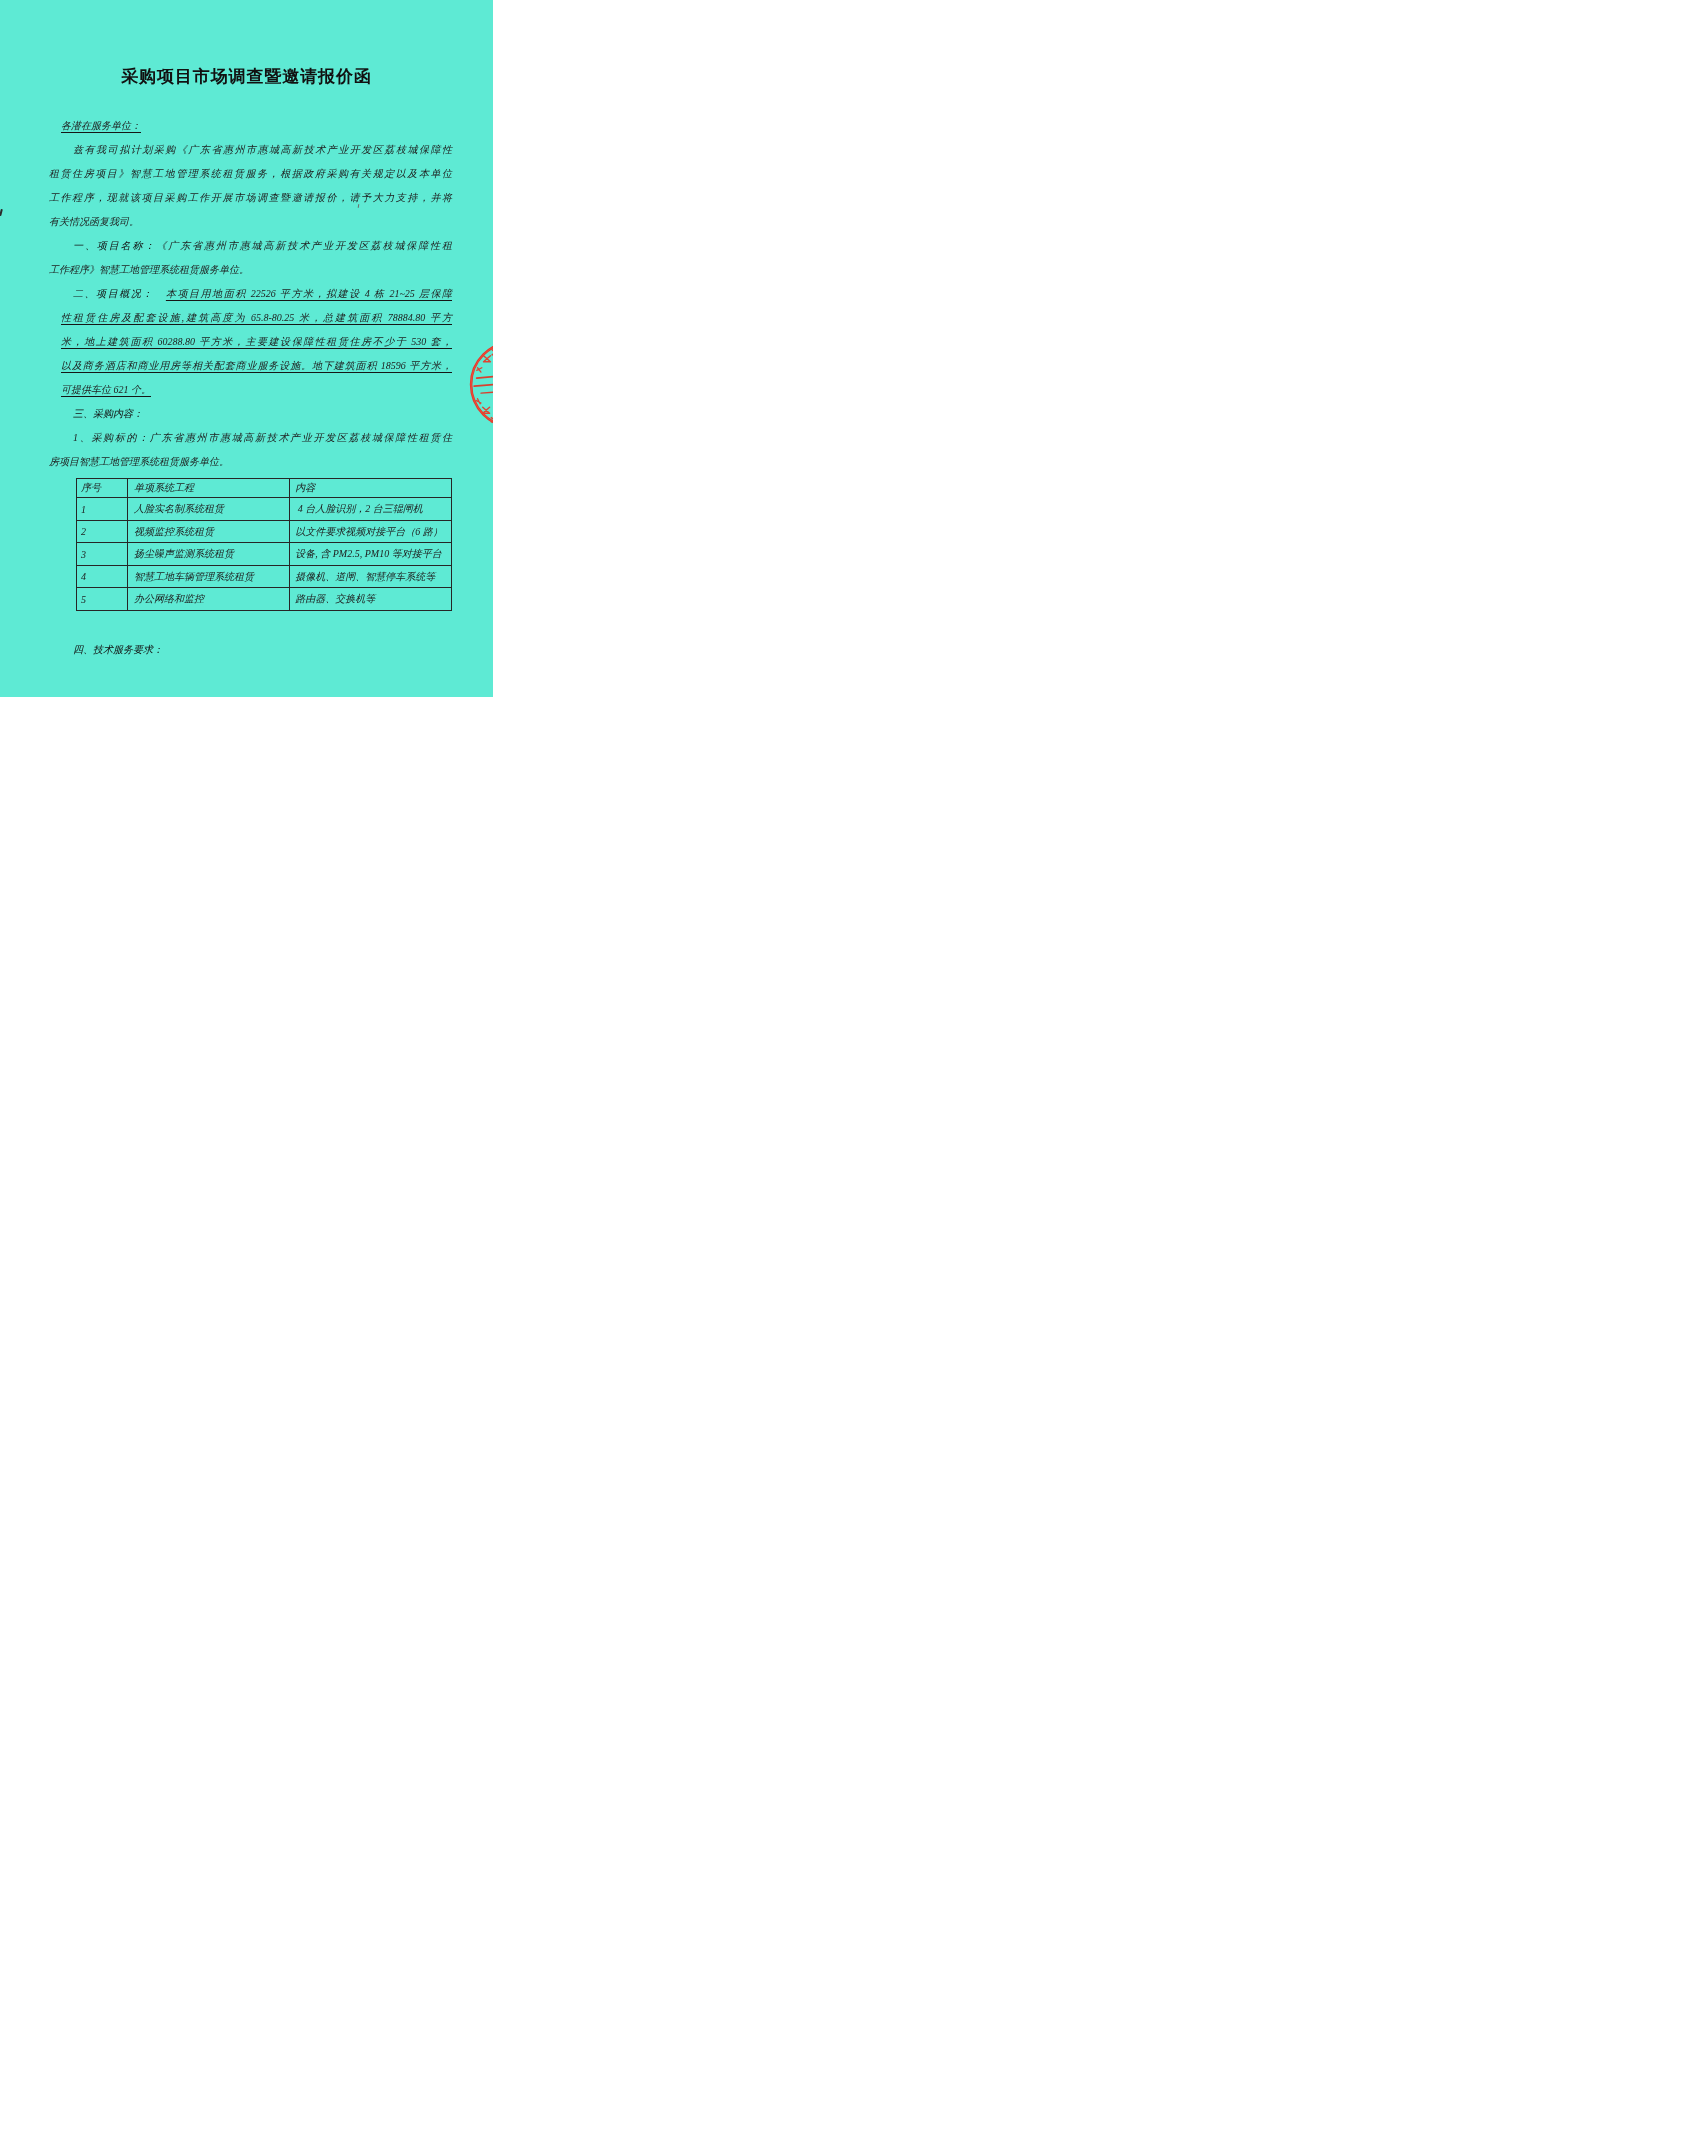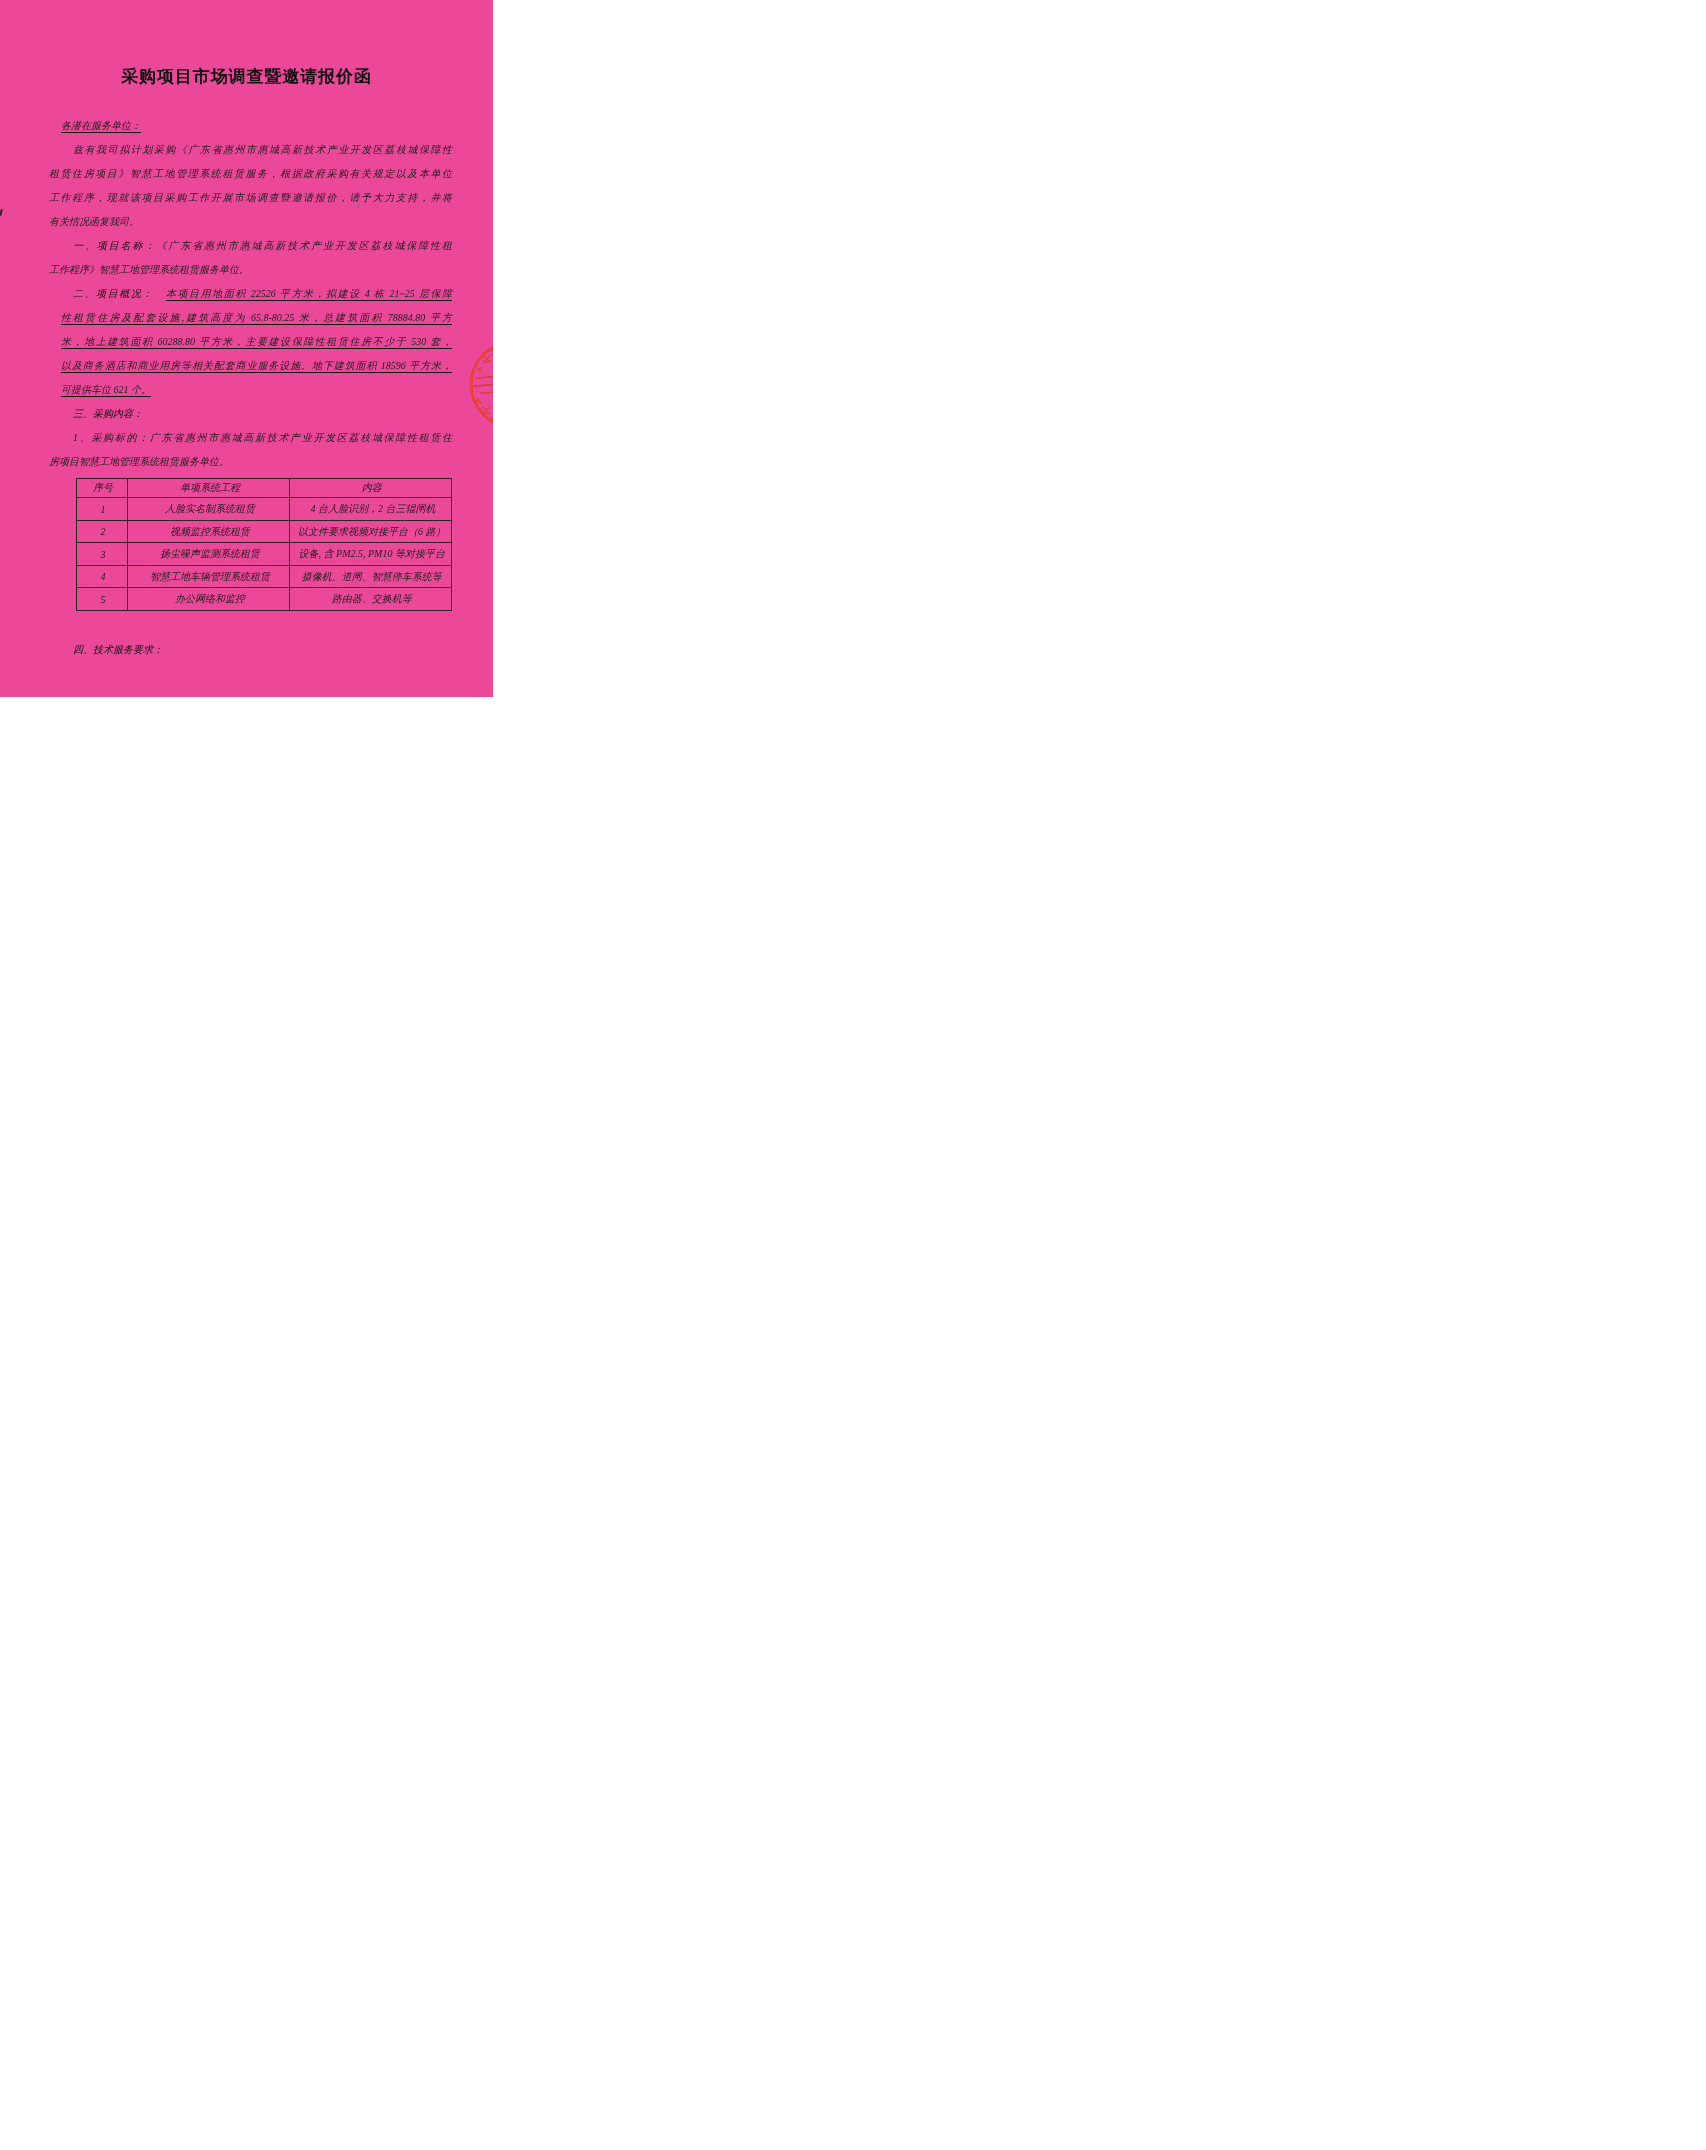--- a/index.html
+++ b/index.html
@@ -1,19 +1,19 @@
 <!DOCTYPE html>
 <html style="font-size:6.9px"><head>
 <meta charset="utf-8">
 <style>
   html,body { margin:0; padding:0; background:#ffffff; }
   .page {
     position:relative;
     width:493px; height:697px;
-    background:#ec4899;
+    background:#5eead4;
     overflow:hidden;
     font-family:"Liberation Serif", serif;
     color:#1d1d1d;
   }
   .title {
     margin:65px 0 0 0;
     text-align:center;
     font-family:"Liberation Sans", sans-serif;
     font-weight:900;
     font-size:17px;
@@ -49,21 +49,21 @@
     border-collapse:collapse;
     table-layout:fixed;
     margin:4.3px 0 0 76px;
     width:349px;
     font-size:10px;
     font-style:italic;
   }
   table.sys th, table.sys td {
     border:0.7px solid #262626;
     font-weight:normal;
-    text-align:center;
+    text-align:left;
     vertical-align:middle;
     padding:0 2.6px 0 5.6px;
     white-space:pre-wrap;
     overflow:hidden;
   }
   table.sys { border:1px solid #202020; }
   table.sys tr.hdr th { height:18px; }
   table.sys tr.row td { height:21.5px; }
   table.sys .c-no { width:44px; padding-left:3.9px; }
   table.sys .c-sys { width:152px; }

